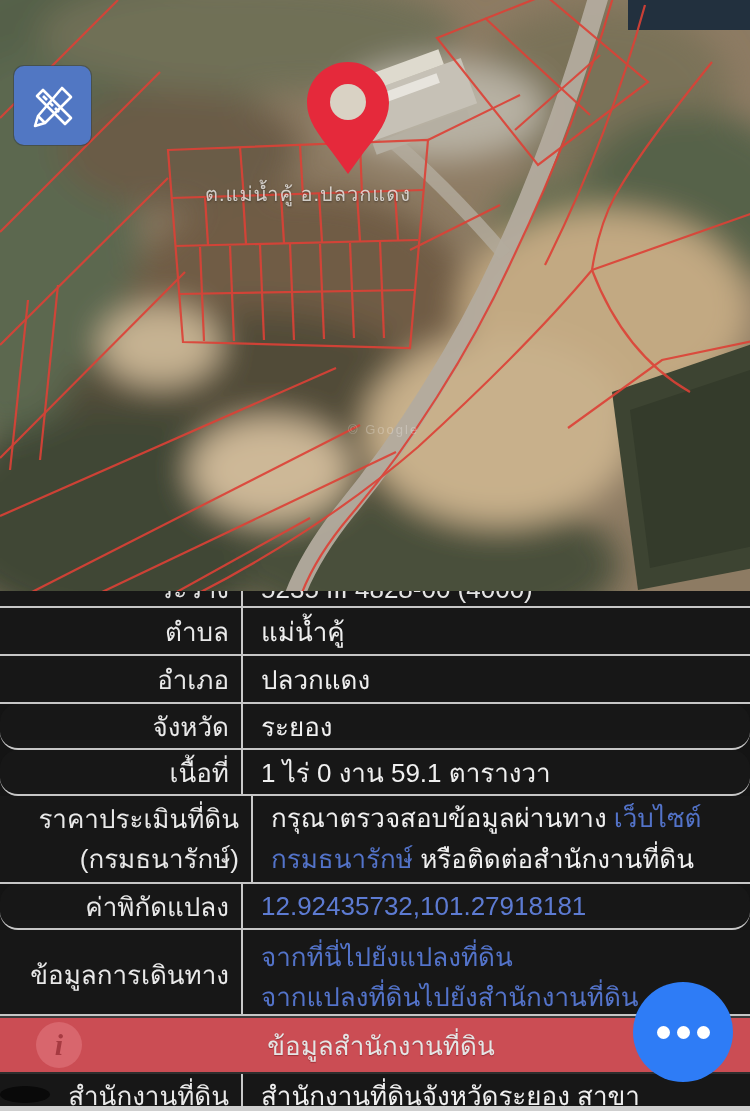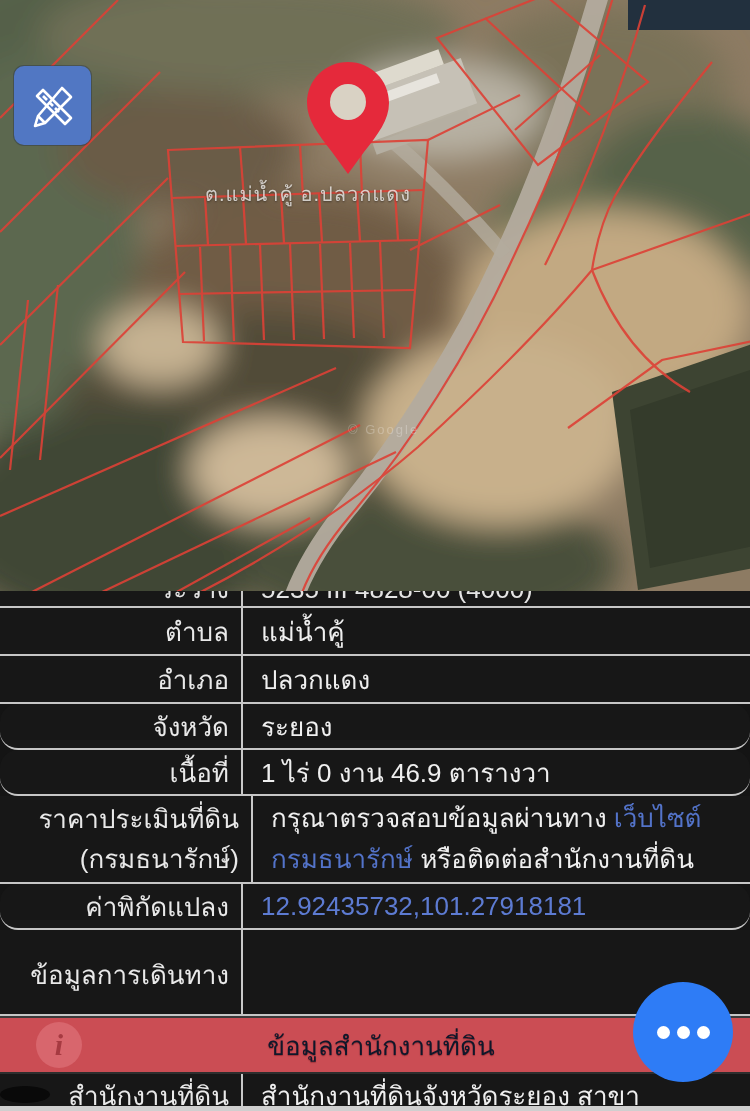--- a/index.html
+++ b/index.html
@@ -46,21 +46,21 @@
   .r-travel .lbl{justify-content:flex-start;padding-top:24px;}
   .r-travel .val{justify-content:flex-start;padding-top:7px;line-height:40px;}
   .r-office{height:42px;border-bottom:none;position:relative;}
   .link{color:#5373c9;cursor:pointer;}
   .link2{color:#5d7bd2;cursor:pointer;}
   
   .banner{
     position:relative;height:54px;background:#cb4d54;display:flex;align-items:center;justify-content:center;
     border-top:2px solid #3a3a3a;border-bottom:2px solid #2e2e2e;
   }
-  .banner .txt{color:#0f172a;font-size:26px;text-shadow:0 1px 1px rgba(120,30,35,.6);margin-left:12px;}
+  .banner .txt{color:#e5e5e5;font-size:26px;text-shadow:0 1px 1px rgba(120,30,35,.6);margin-left:12px;}
   .info-circle{
     position:absolute;left:36px;top:4px;width:46px;height:46px;border-radius:50%;
     background:#d8666d;display:flex;align-items:center;justify-content:center;
     color:#a63a41;font-family:"Liberation Serif","DejaVu Serif",serif;
     font-style:italic;font-weight:bold;font-size:30px;
   }
   
   .fab{
     position:absolute;left:633px;top:982px;width:100px;height:100px;border-radius:50%;
     background:#2e7cf6;display:flex;align-items:center;justify-content:center;gap:7px;z-index:5;
@@ -220,21 +220,21 @@
       <div class="val">
           <span>ระยอง</span>
         </div>
     </div>
 
     <div class="row r-mid">
       <div class="lbl">
           <span>เนื้อที่</span>
         </div>
       <div class="val">
-          <span>1 ไร่ 0 งาน 46.9 ตารางวา</span>
+          <span>1 ไร่ 0 งาน 59.1 ตารางวา</span>
         </div>
     </div>
 
     <div class="row r-price">
       <div class="lbl">
         <span>ราคาประเมินที่ดิน</span>
         <span>(กรมธนารักษ์)</span>
       </div>
       <div class="val">
         <div>
@@ -252,20 +252,24 @@
         </div>
       <div class="val">
           <span class="link2">12.92435732,101.27918181</span>
         </div>
     </div>
 
     <div class="row r-travel">
       <div class="lbl">
           <span>ข้อมูลการเดินทาง</span>
         </div>
+      <div class="val">
+        <div><span class="link">จากที่นี่ไปยังแปลงที่ดิน</span></div>
+        <div><span class="link">จากแปลงที่ดินไปยังสำนักงานที่ดิน</span></div>
+      </div>
     </div>
 
     <div class="banner">
       <div class="info-circle">
           <span>i</span>
         </div>
       <div class="txt">ข้อมูลสำนักงานที่ดิน</div>
     </div>
 
     <div class="row r-office">

